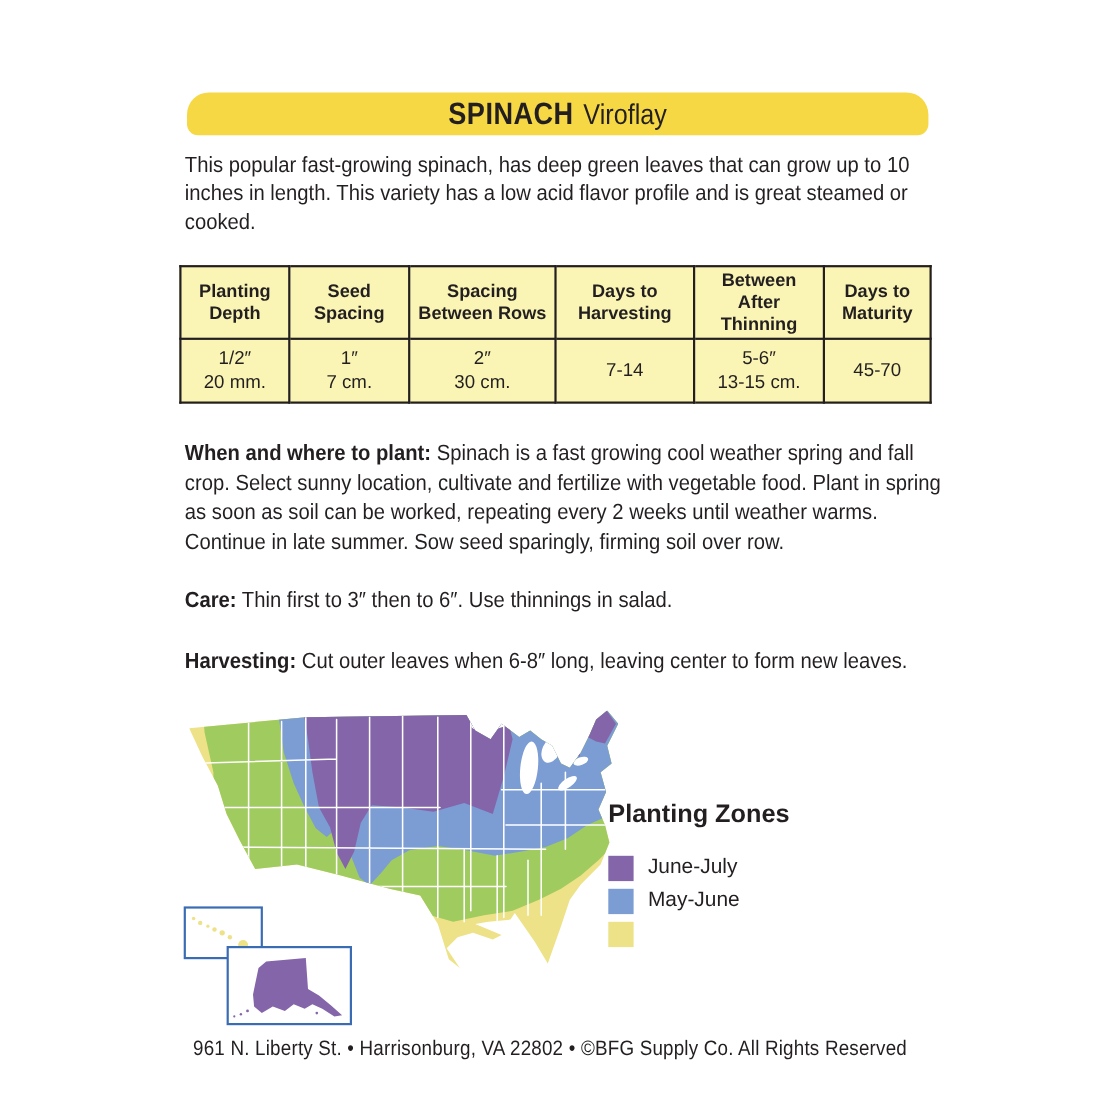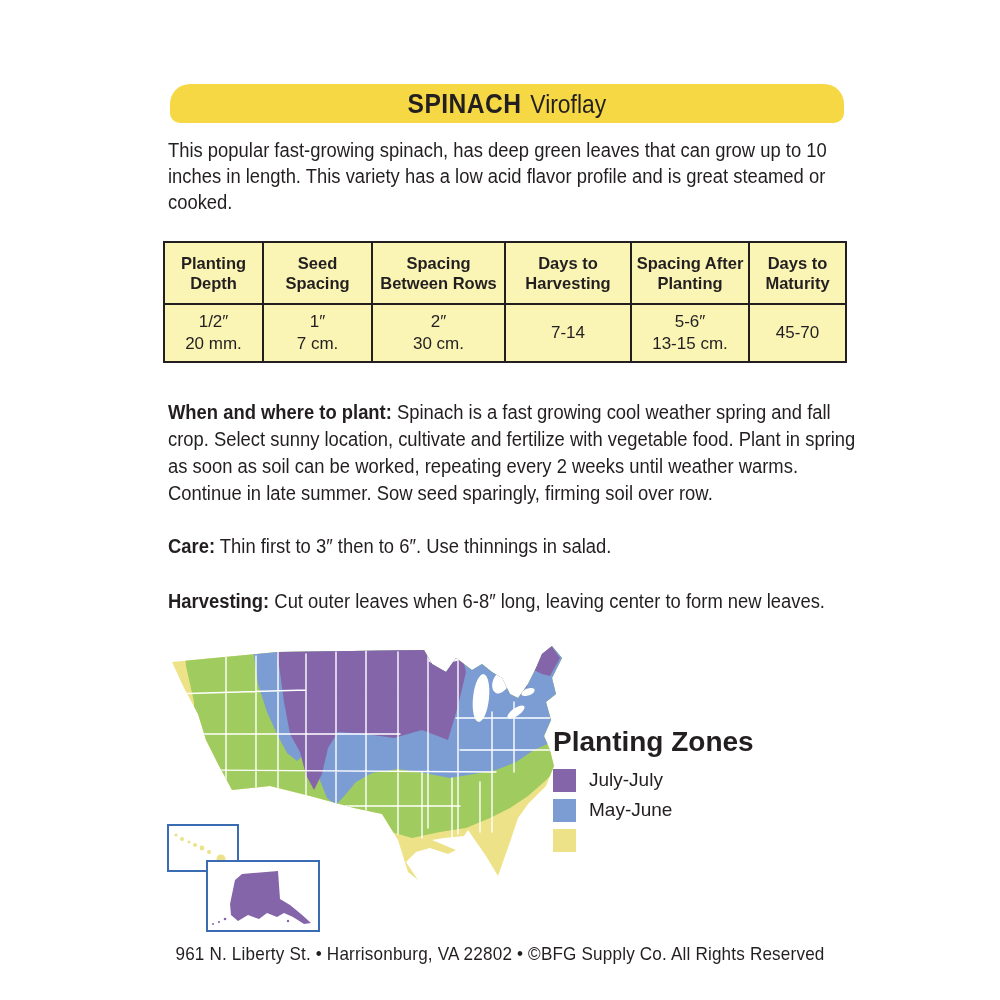--- a/index.html
+++ b/index.html
@@ -49,21 +49,21 @@
   .map-svg{position:absolute;left:160px;top:642px;width:412px;height:300px;}
   .zone-yellow{fill:var(--c-yellow,#EDE287);}
   .zone-green{fill:var(--c-green,#A0CB5F);}
   .zone-blue{fill:var(--c-blue,#7B9DD4);}
   .zone-purple{fill:var(--c-purple,#8565A9);}
   .lake{fill:#ffffff;}
   .stateline{stroke:#ffffff;stroke-width:1.4;fill:none;stroke-linecap:round;stroke-linejoin:round;}
   .inset{fill:#ffffff;stroke:var(--c-inset-border,#3A6CB4);stroke-width:2;}
   
   .legend{position:absolute;left:553px;top:726px;}
-  .legend-title{font-size:28px;font-weight:700;margin:0 0 7px 0;}
+  .legend-title{font-size:23px;font-weight:700;margin:0 0 21px 0;}
   .legend-item{display:flex;align-items:center;height:30px;}
   .legend-swatch{width:23px;height:23px;margin-right:13px;flex:0 0 auto;}
   .legend-label{font-size:19px;}
   
   .footer{
     position:absolute;left:0;top:943px;width:1000px;text-align:center;
     font-size:19px;letter-spacing:.2px;transform:scaleX(.9);
   }
 </style>
 </head>
@@ -88,21 +88,21 @@
       <col style="width:126px">
         <col style="width:118px">
         <col style="width:97px">
     </colgroup>
     <tbody>
         <tr>
       <th>Planting Depth</th>
       <th>Seed Spacing</th>
       <th>Spacing Between Rows</th>
       <th>Days to Harvesting</th>
-      <th>Spacing After Planting</th>
+      <th>Between After Thinning</th>
       <th>Days to Maturity</th>
     </tr>
     <tr>
       <td>
         <div>1/2″</div>
         <div>20 mm.</div>
       </td>
       <td>
         <div>1″</div>
         <div>7 cm.</div>
@@ -176,21 +176,21 @@
         <circle class="zone-purple" cx="53" cy="282" r="1"></circle>
         <circle class="zone-purple" cx="128" cy="279" r="1.2"></circle>
       </g>
     </g>
   </svg>
 
   <div class="legend">
     <div class="legend-title">Planting Zones</div>
     <div class="legend-item">
       <div class="legend-swatch" style="background: rgb(133, 101, 169);"></div>
-      <span class="legend-label">July-July</span>
+      <span class="legend-label">June-July</span>
     </div>
     <div class="legend-item">
       <div class="legend-swatch" style="background: rgb(123, 157, 212);"></div>
       <span class="legend-label">May-June</span>
     </div>
     <div class="legend-item">
       <div class="legend-swatch" style="background: rgb(237, 226, 135);"></div>
     </div>
   </div>
 

